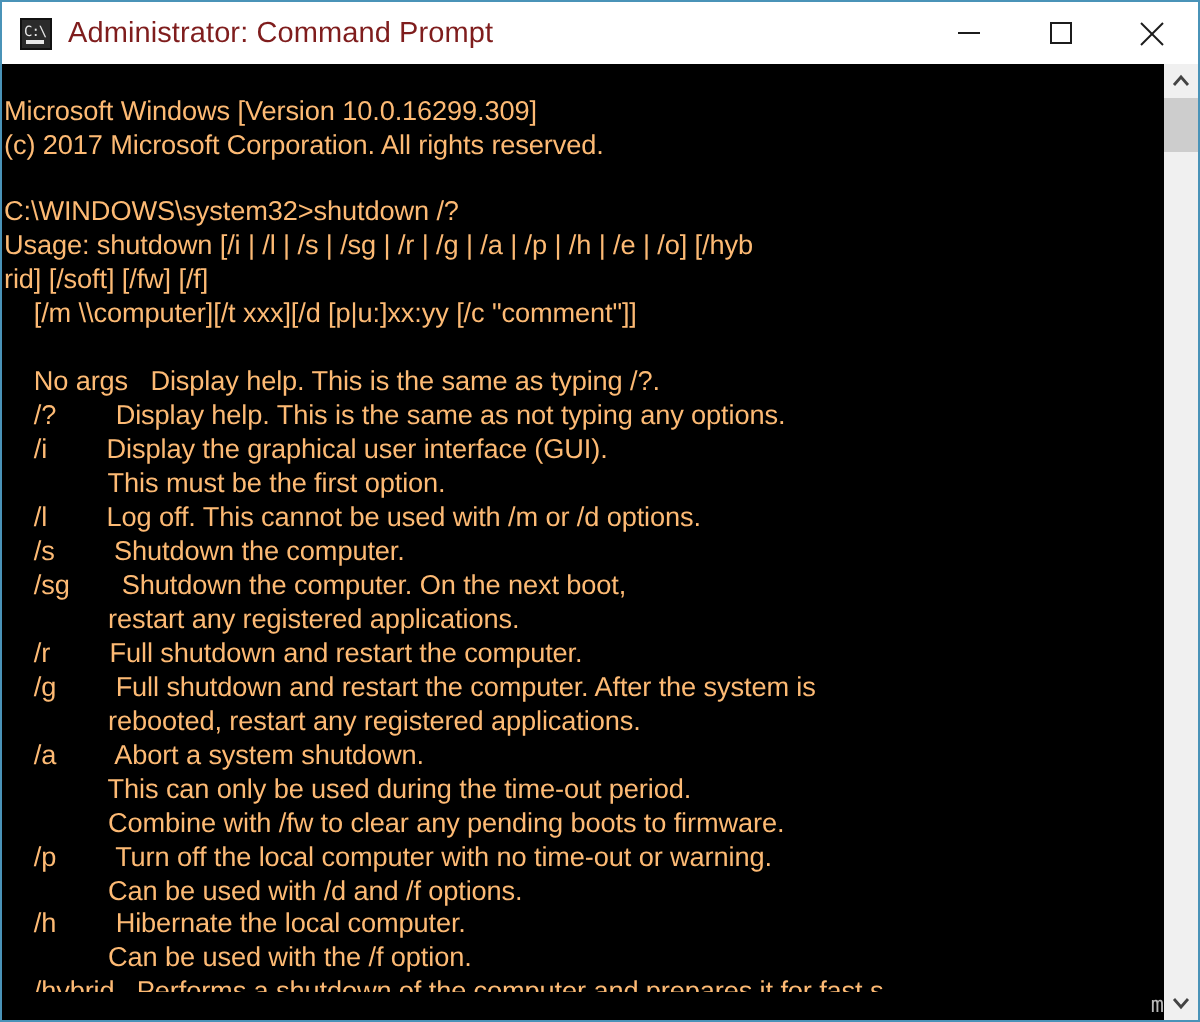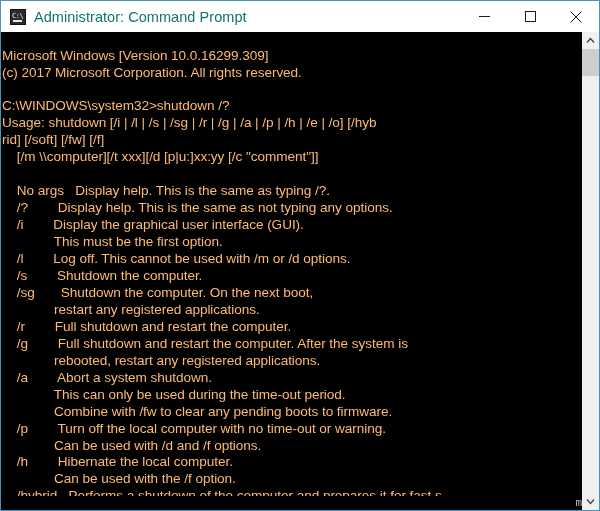--- a/index.html
+++ b/index.html
@@ -65,21 +65,21 @@
   #title-icon .underscore {
     position: absolute;
     left: 2px;
     bottom: 2px;
     width: 9px;
     height: 2px;
     background: #e8e8e8;
   }
   #title-text {
     font-size: 14.5px;
-    color: #0f766e;
+    color: #7f1d1d;
     letter-spacing: 0.05px;
     white-space: nowrap;
   }
   #window-buttons {
     position: absolute;
     right: 0;
     top: 0;
     height: 31px;
     display: flex;
   }

